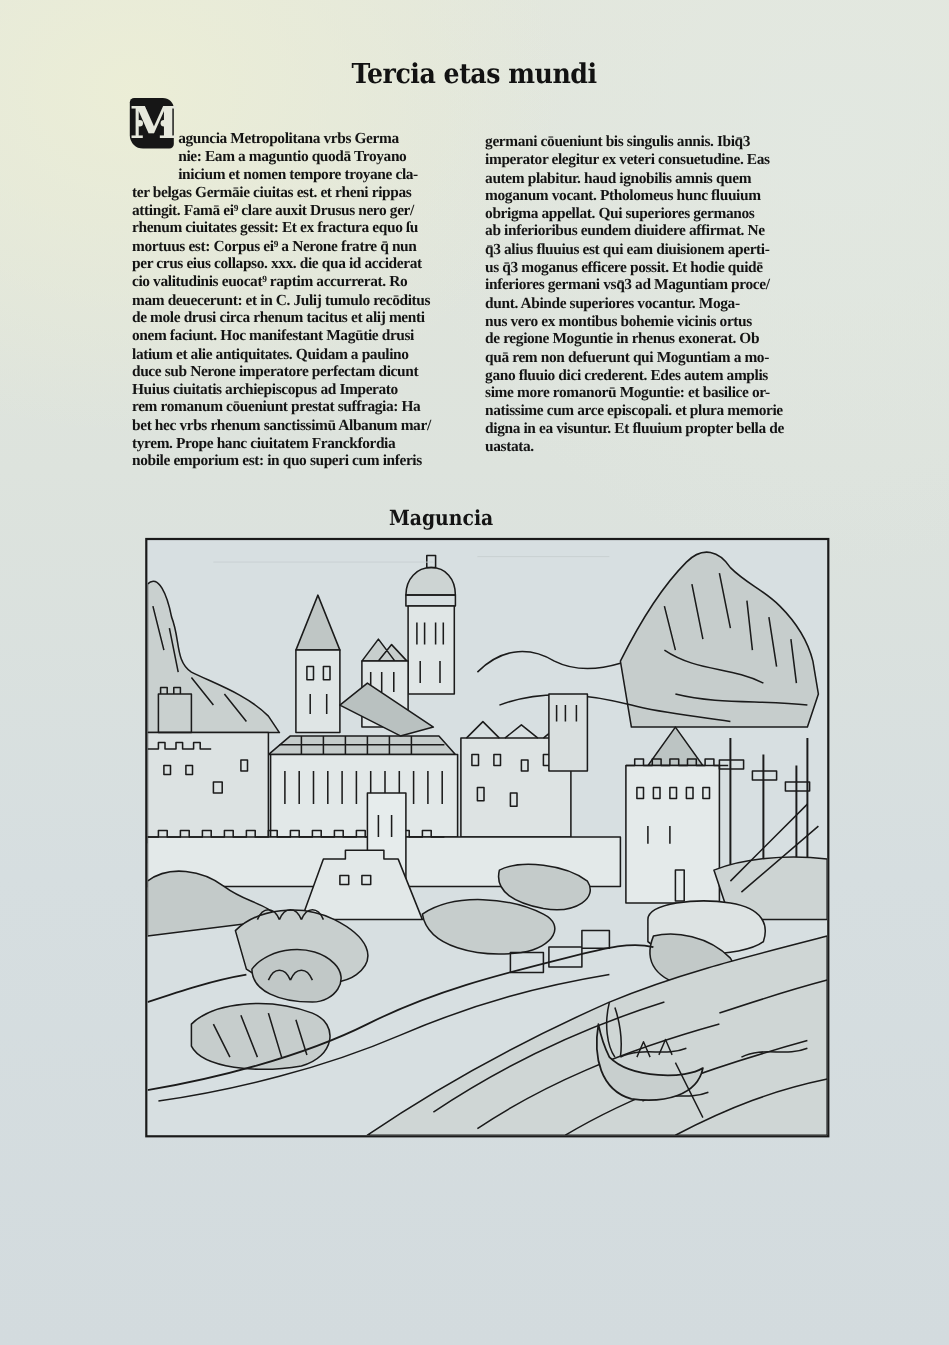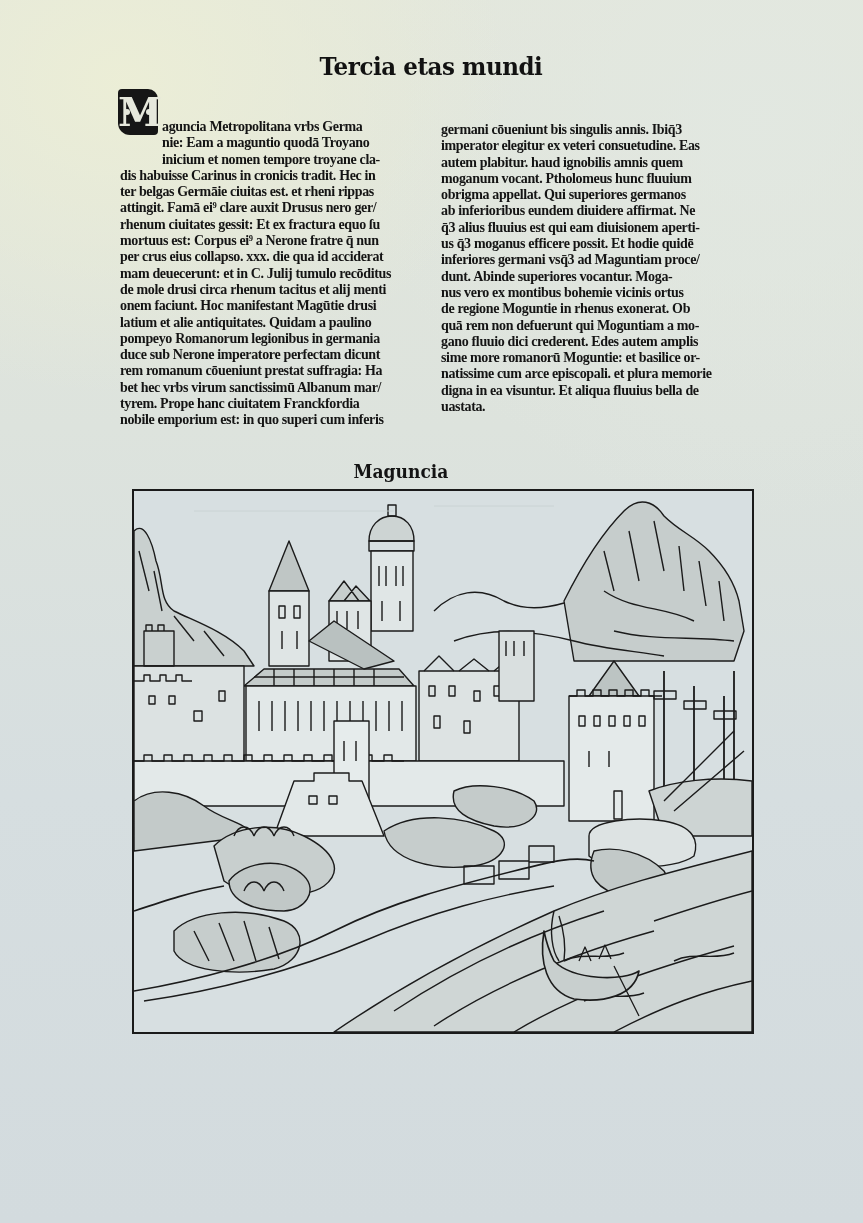--- a/index.html
+++ b/index.html
@@ -53,34 +53,34 @@
 <div class="initial">
   <span>M</span>
   <span class="dot" style="left:6px;top:20px"></span>
   <span class="dot" style="left:28px;top:20px"></span>
 </div>
 
 <div class="col col-left">
   <span class="line indent">aguncia Metropolitana vrbs Germa</span>
   <span class="line indent">nie: Eam a maguntio quodā Troyano</span>
   <span class="line indent">inicium et nomen tempore troyane cla-</span>
-  <span class="line">dis habuisse Carinus in cronicis tradit. Hec in</span>
   <span class="line">ter belgas Germāie ciuitas est. et rheni rippas</span>
   <span class="line">attingit. Famā ei⁹ clare auxit Drusus nero ger/</span>
   <span class="line">rhenum ciuitates gessit: Et ex fractura equo ſu</span>
   <span class="line">mortuus est: Corpus ei⁹ a Nerone fratre q̄ nun</span>
   <span class="line">per crus eius collapso. xxx. die qua id acciderat</span>
+  <span class="line">cio valitudinis euocat⁹ raptim accurrerat. Ro</span>
   <span class="line">mam deuecerunt: et in C. Julij tumulo recōditus</span>
   <span class="line">de mole drusi circa rhenum tacitus et alij menti</span>
   <span class="line">onem faciunt. Hoc manifestant Magūtie drusi</span>
   <span class="line">latium et alie antiquitates. Quidam a paulino</span>
-  <span class="line">pompeyo Romanorum legionibus in germania</span>
   <span class="line">duce sub Nerone imperatore perfectam dicunt</span>
+  <span class="line">Huius ciuitatis archiepiscopus ad Imperato</span>
   <span class="line">rem romanum cōueniunt prestat suffragia: Ha</span>
-  <span class="line">bet hec vrbs virum sanctissimū Albanum mar/</span>
+  <span class="line">bet hec vrbs rhenum sanctissimū Albanum mar/</span>
   <span class="line">tyrem.   Prope hanc ciuitatem Franckfordia</span>
   <span class="line">nobile emporium est: in quo superi cum inferis</span>
 </div>
 
 <div class="col col-right">
   <span class="line">germani cōueniunt bis singulis annis. Ibiq̄3</span>
   <span class="line">imperator elegitur ex veteri consuetudine. Eas</span>
   <span class="line">autem plabitur. haud ignobilis amnis quem</span>
   <span class="line">moganum vocant. Ptholomeus hunc fluuium</span>
   <span class="line">obrigma appellat. Qui superiores germanos</span>
@@ -88,21 +88,21 @@
   <span class="line">q̄3 alius fluuius est qui eam diuisionem aperti-</span>
   <span class="line">us q̄3 moganus efficere possit. Et hodie quidē</span>
   <span class="line">inferiores germani vsq̄3 ad Maguntiam proce/</span>
   <span class="line">dunt. Abinde superiores vocantur.     Moga-</span>
   <span class="line">nus vero ex montibus bohemie vicinis ortus</span>
   <span class="line">de regione Moguntie in rhenus exonerat. Ob</span>
   <span class="line">quā rem non defuerunt qui Moguntiam a mo-</span>
   <span class="line">gano fluuio dici crederent. Edes autem amplis</span>
   <span class="line">sime more romanorū Moguntie: et basilice or-</span>
   <span class="line">natissime cum arce episcopali. et plura memorie</span>
-  <span class="line">digna in ea visuntur. Et aliqua fluuius bella de</span>
+  <span class="line">digna in ea visuntur. Et fluuium propter bella de</span>
   <span class="line">uastata.</span>
 </div>
 
 <div class="plate-title">Maguncia</div>
 
 <div class="woodcut" title="Woodcut view of Mainz: walled city with cathedral, towers and domed church, mountains behind, river with sailing ships and a rowing boat in foreground">
   <svg width="618" height="541" viewBox="0 0 618 541" xmlns="http://www.w3.org/2000/svg">
     <g fill="none" stroke="#1b1b1b" stroke-width="1.4" stroke-linejoin="round">
 
       <path d="M0 40 C10 30 18 50 22 70 C30 90 25 110 40 120 C60 130 90 140 110 160 L120 175 L0 175 Z" fill="#c9d0cf"></path>

